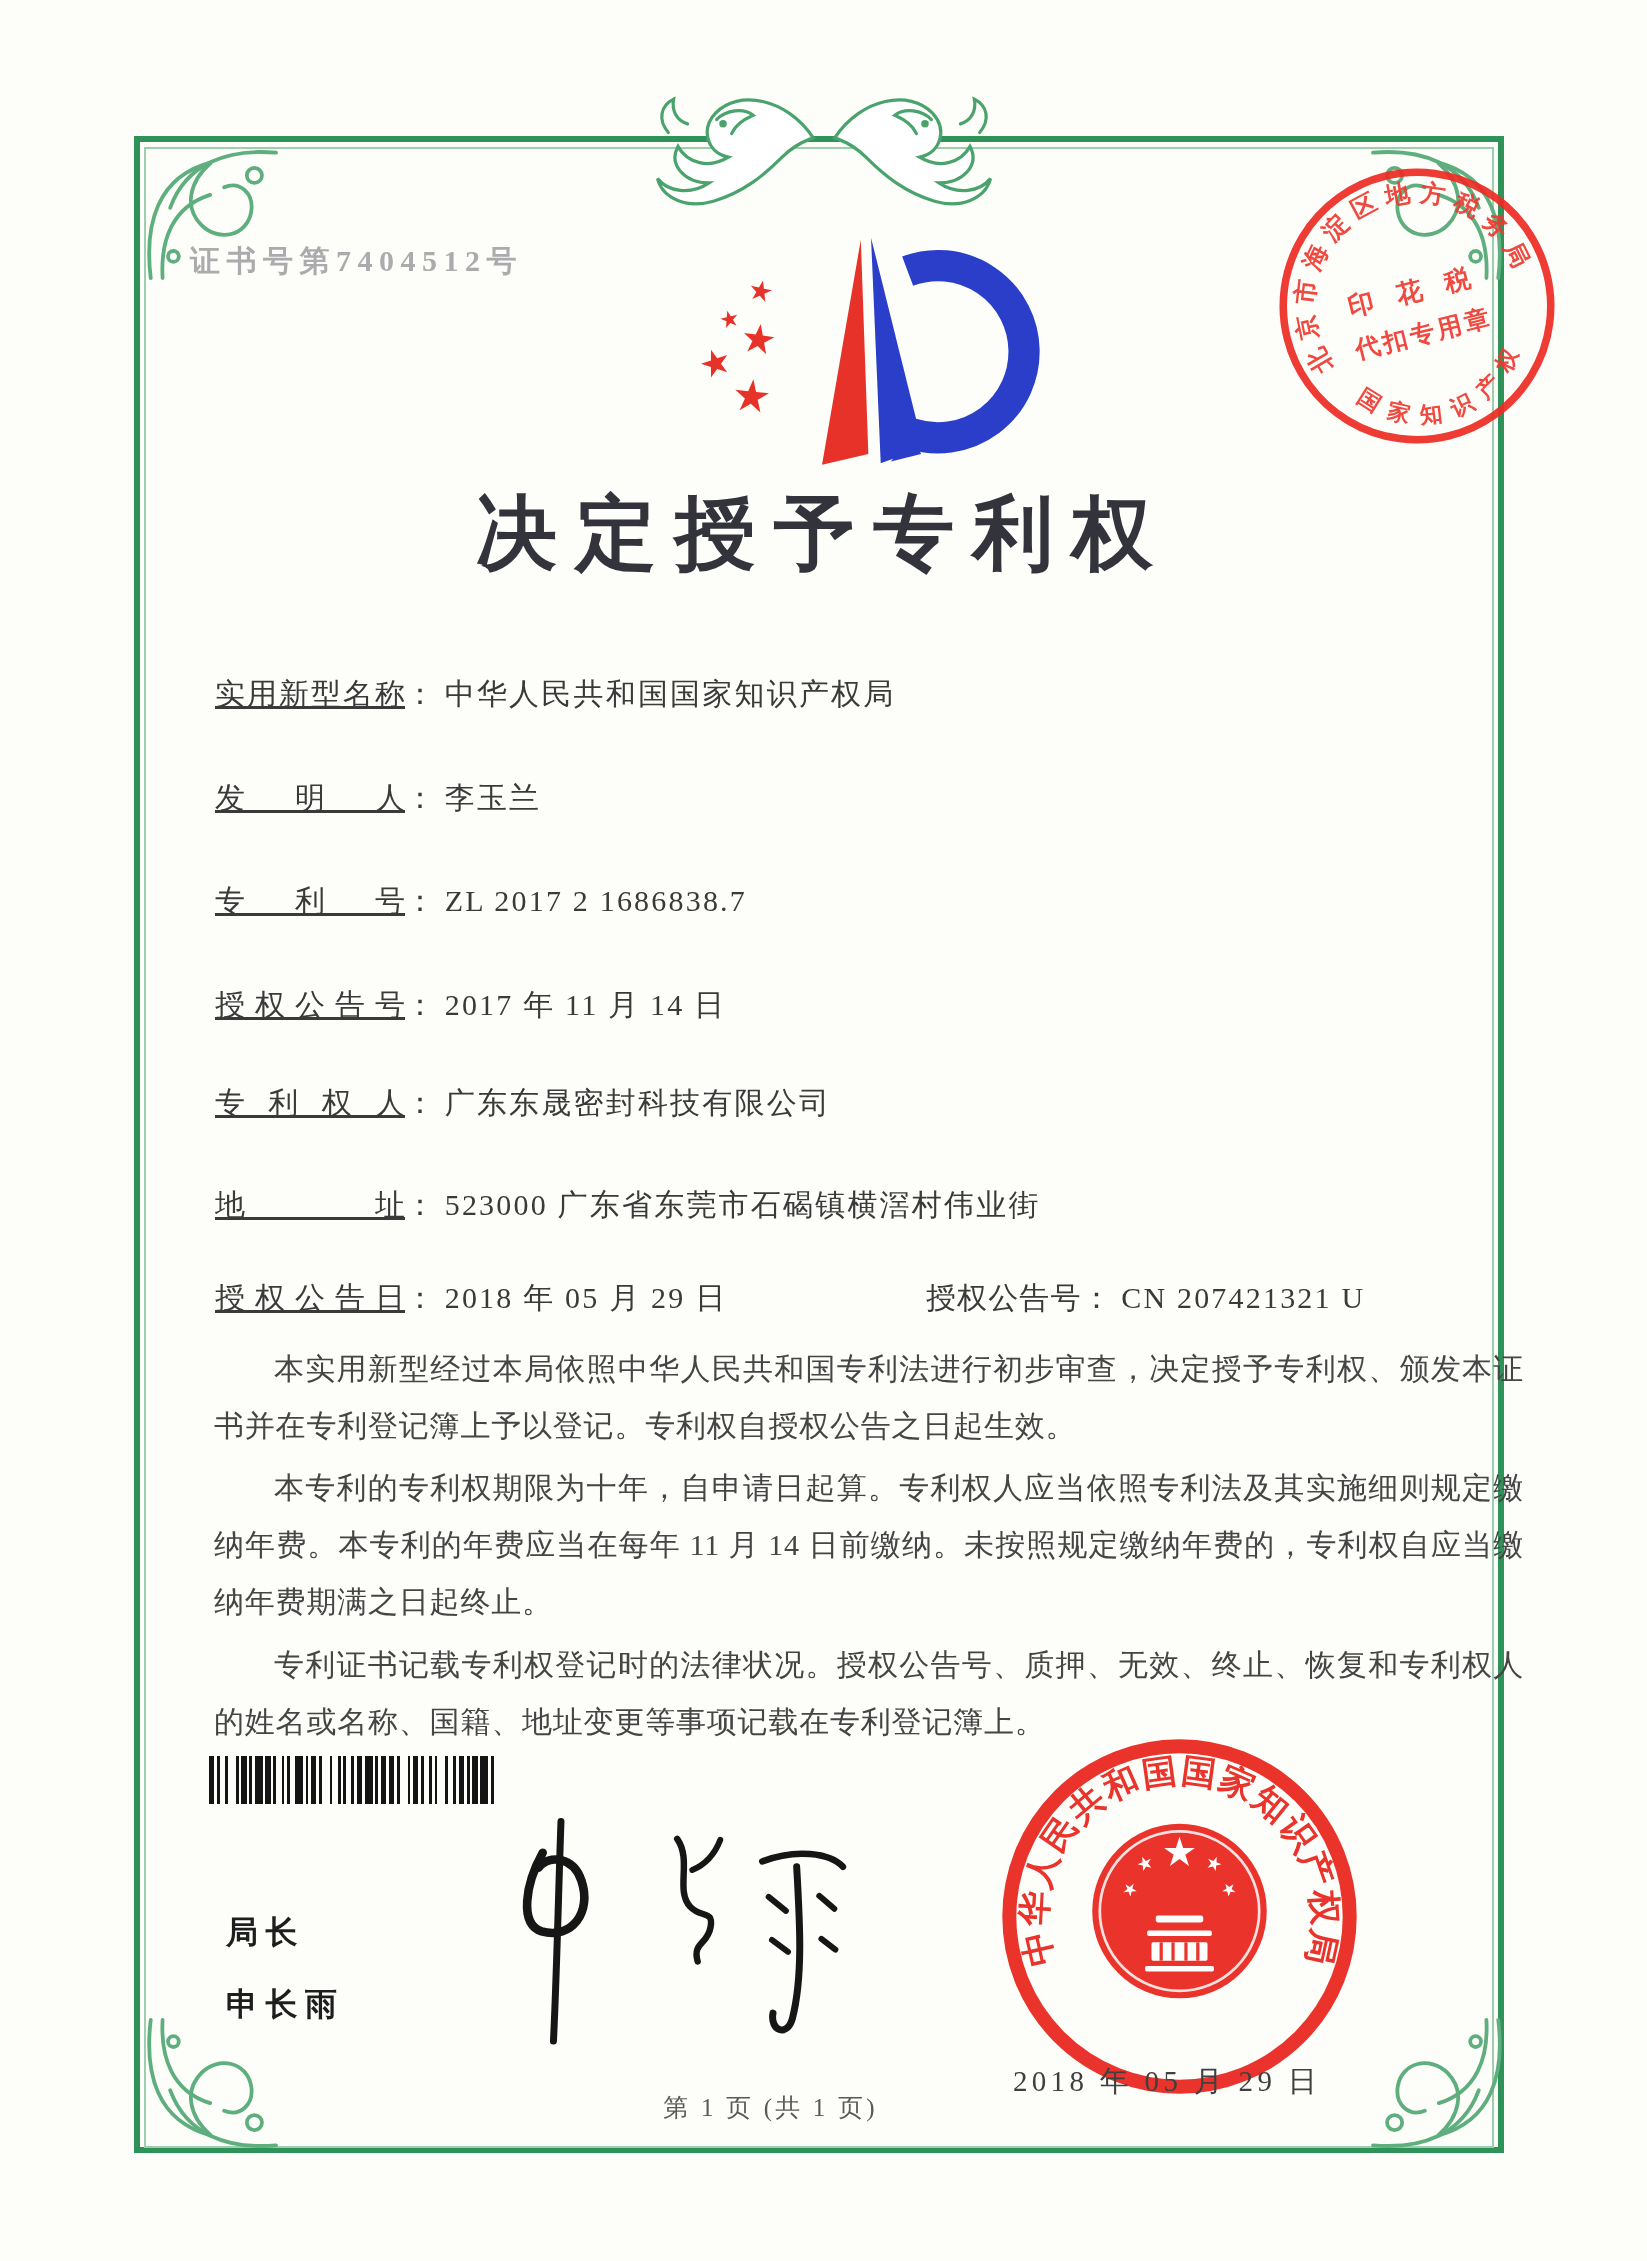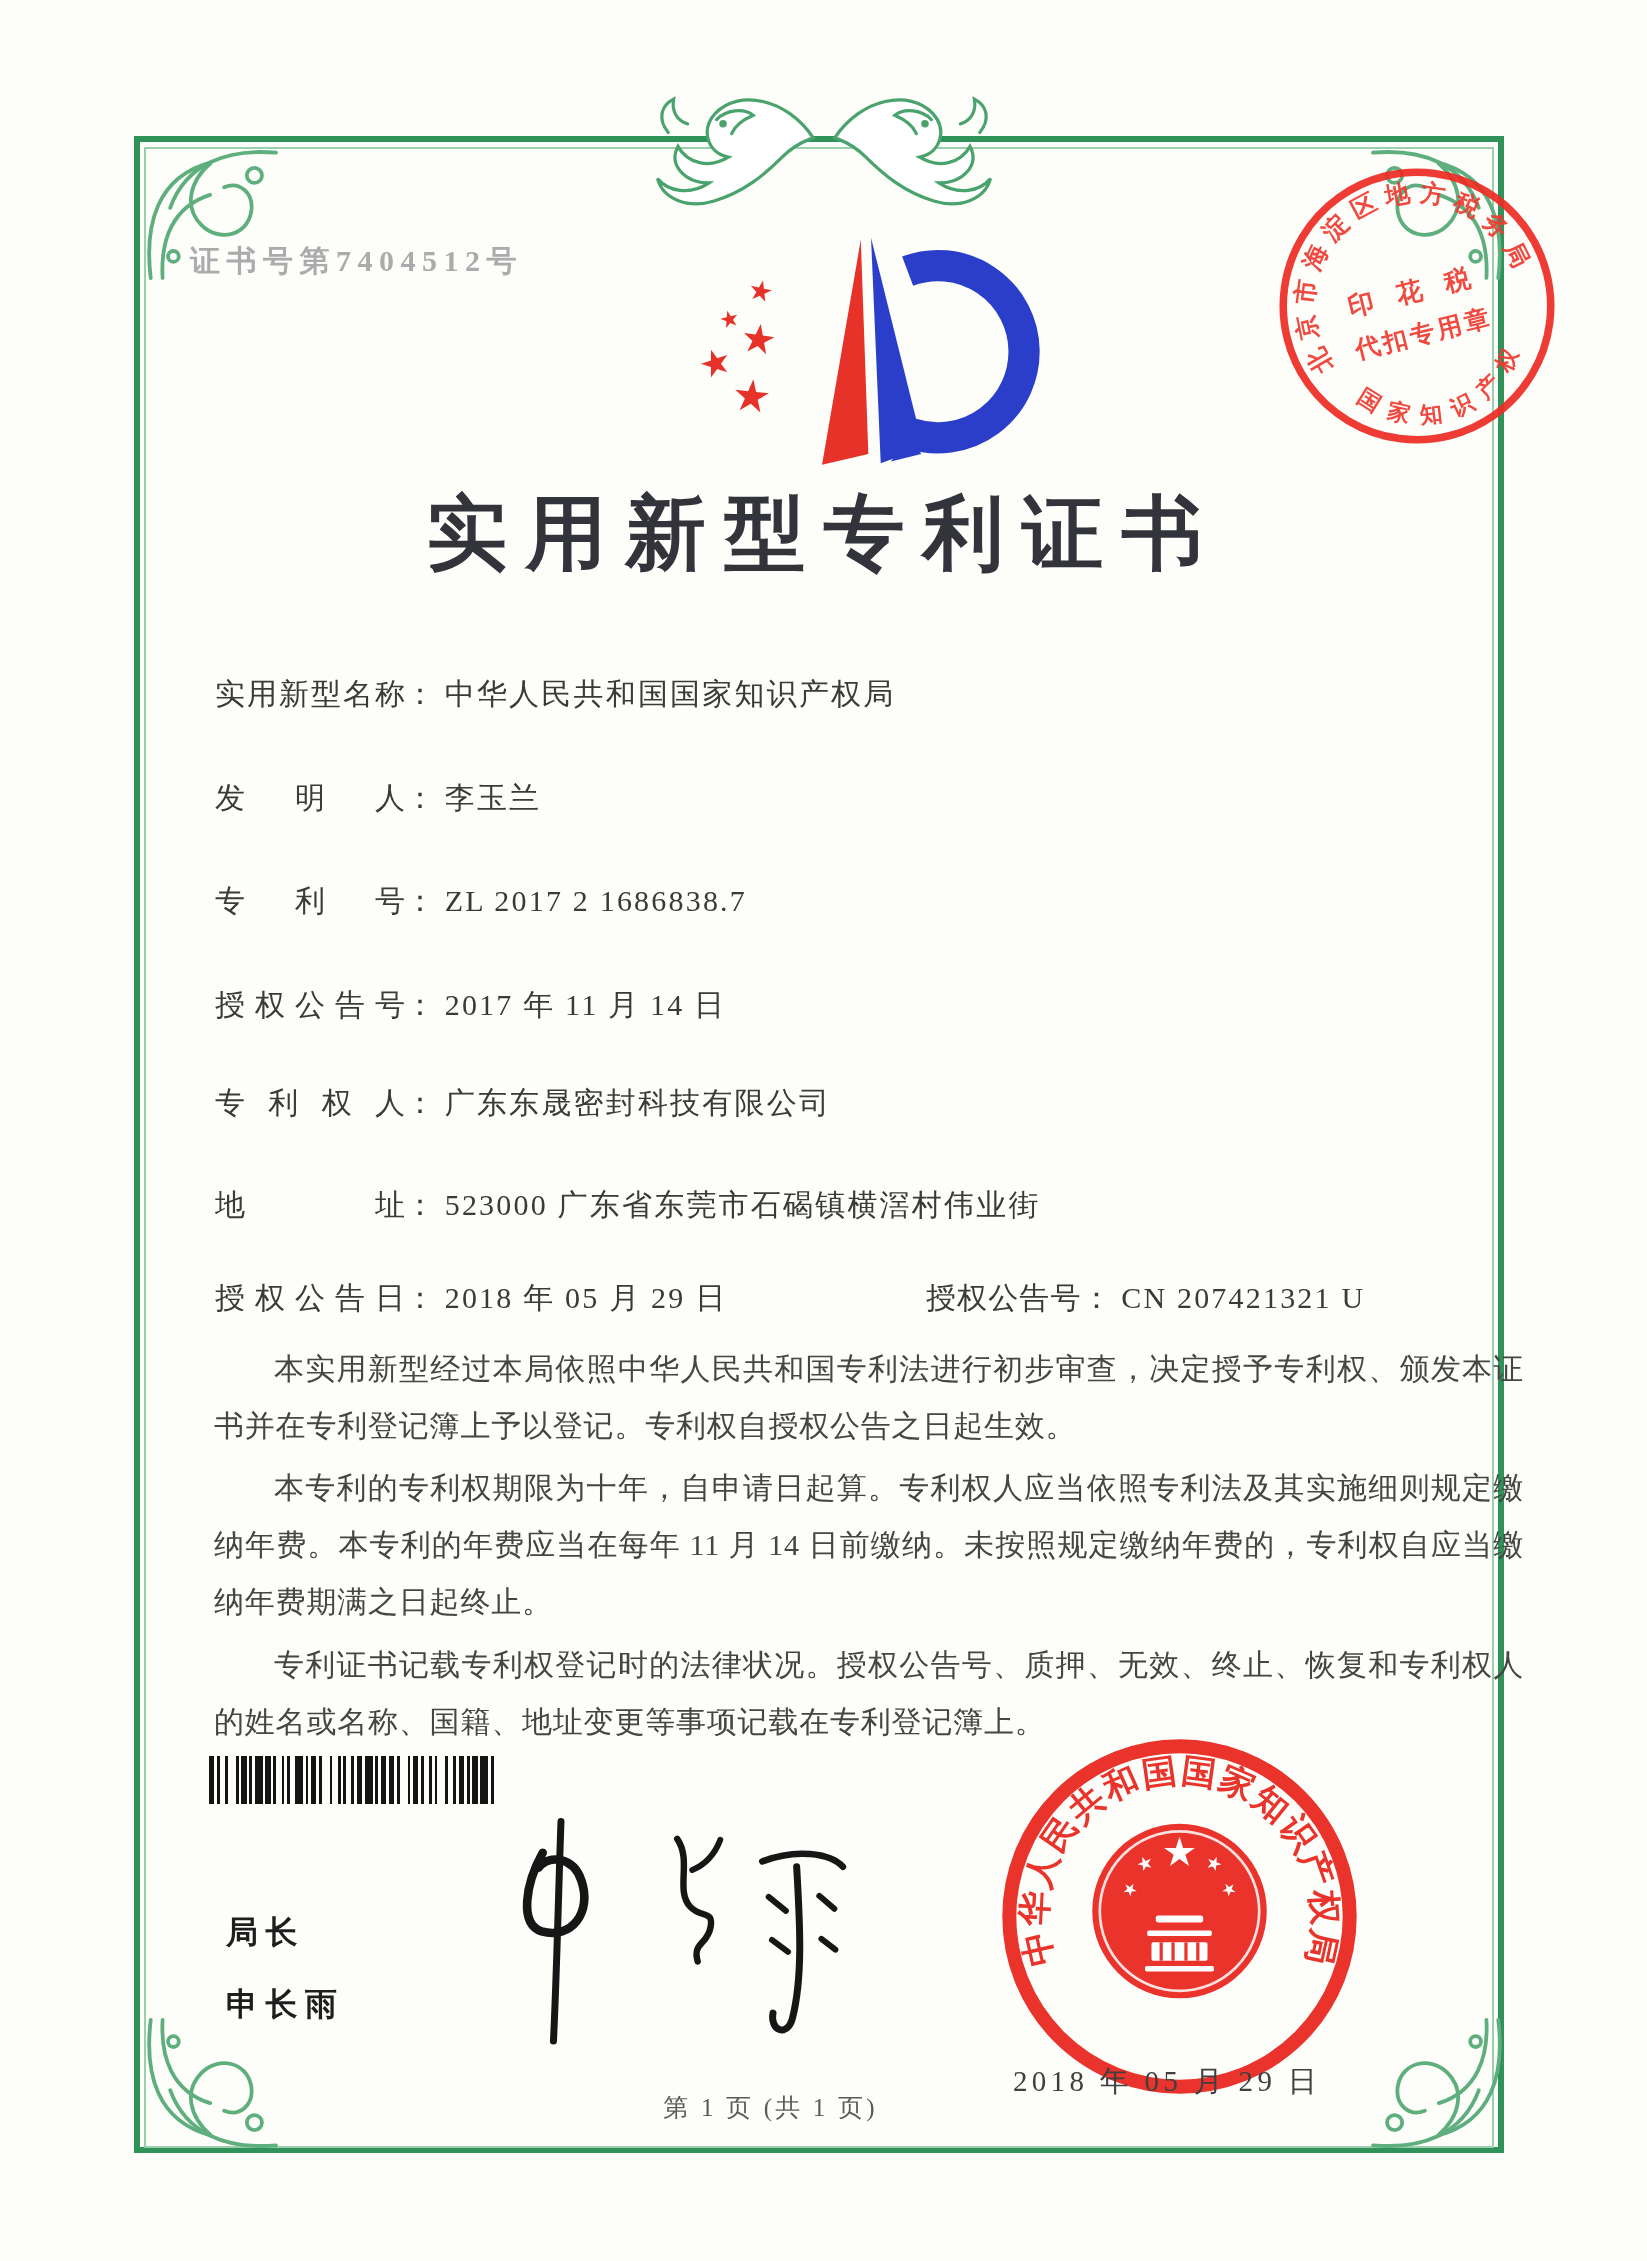--- a/index.html
+++ b/index.html
@@ -15,21 +15,21 @@
   .corner{position:absolute;width:162px;height:162px;}
 
   
   .certno{position:absolute;left:190px;top:241px;font-size:30px;letter-spacing:6.5px;
           color:#97979b;font-weight:600;filter:blur(0.6px);opacity:.8;}
 
   .title{position:absolute;left:50%;transform:translateX(-50%);top:480px;
          font-size:81px;font-weight:700;letter-spacing:18.3px;color:#33333b;white-space:nowrap;}
 
   .frow{position:absolute;left:215px;font-size:30px;color:#3a3a3a;white-space:nowrap;}
-  .flabel{display:inline-block;width:190px;text-align:justify;text-align-last:justify;vertical-align:top;}
+  .flabel{display:inline-block;width:190px;text-align:justify;text-align-last:justify;vertical-align:top;text-decoration:underline;}
   .fcolon{display:inline-block;margin-right:9.7px;}
   .fvalue{letter-spacing:2.2px;}
   .frow-right{position:absolute;left:711px;top:0;white-space:nowrap;}
   .frow-right .flabel2{letter-spacing:1.1px;}
 
   .paras{position:absolute;left:214px;top:1340px;width:1310px;font-size:30px;
          line-height:57px;letter-spacing:0.8px;text-align:justify;color:#454545;}
   .paras p{margin:0 0 5.4px 0;text-indent:60px;}
 
   .barcode{position:absolute;left:209px;top:1756px;height:48px;display:flex;align-items:stretch;}
@@ -124,21 +124,21 @@
     <path d="M452,382 L414,434 L470,420 Z" fill="#2b3ec9"></path>
     <g fill="#e63228">
       <use href="#star5" transform="translate(172,118) rotate(12) scale(21)"></use>
       <use href="#star5" transform="translate(114,170) rotate(-14) scale(17)"></use>
       <use href="#star5" transform="translate(168,208) rotate(8) scale(30)"></use>
       <use href="#star5" transform="translate(88,252) rotate(-18) scale(27)"></use>
       <use href="#star5" transform="translate(155,314) rotate(6) scale(33)"></use>
     </g>
   </svg>
 
-  <div class="title">实用新型专利证书</div>
+  <div class="title">决定授予专利权</div>
 
   <div class="frow" style="top:674px">
     <span class="flabel">实用新型名称</span><span class="fcolon">：</span><span class="fvalue">中华人民共和国国家知识产权局</span>
   </div>
   <div class="frow" style="top:778px">
     <span class="flabel">发明人</span><span class="fcolon">：</span><span class="fvalue">李玉兰</span>
   </div>
   <div class="frow" style="top:881px">
     <span class="flabel">专利号</span><span class="fcolon">：</span><span class="fvalue">ZL 2017 2 1686838.7</span>
   </div>

